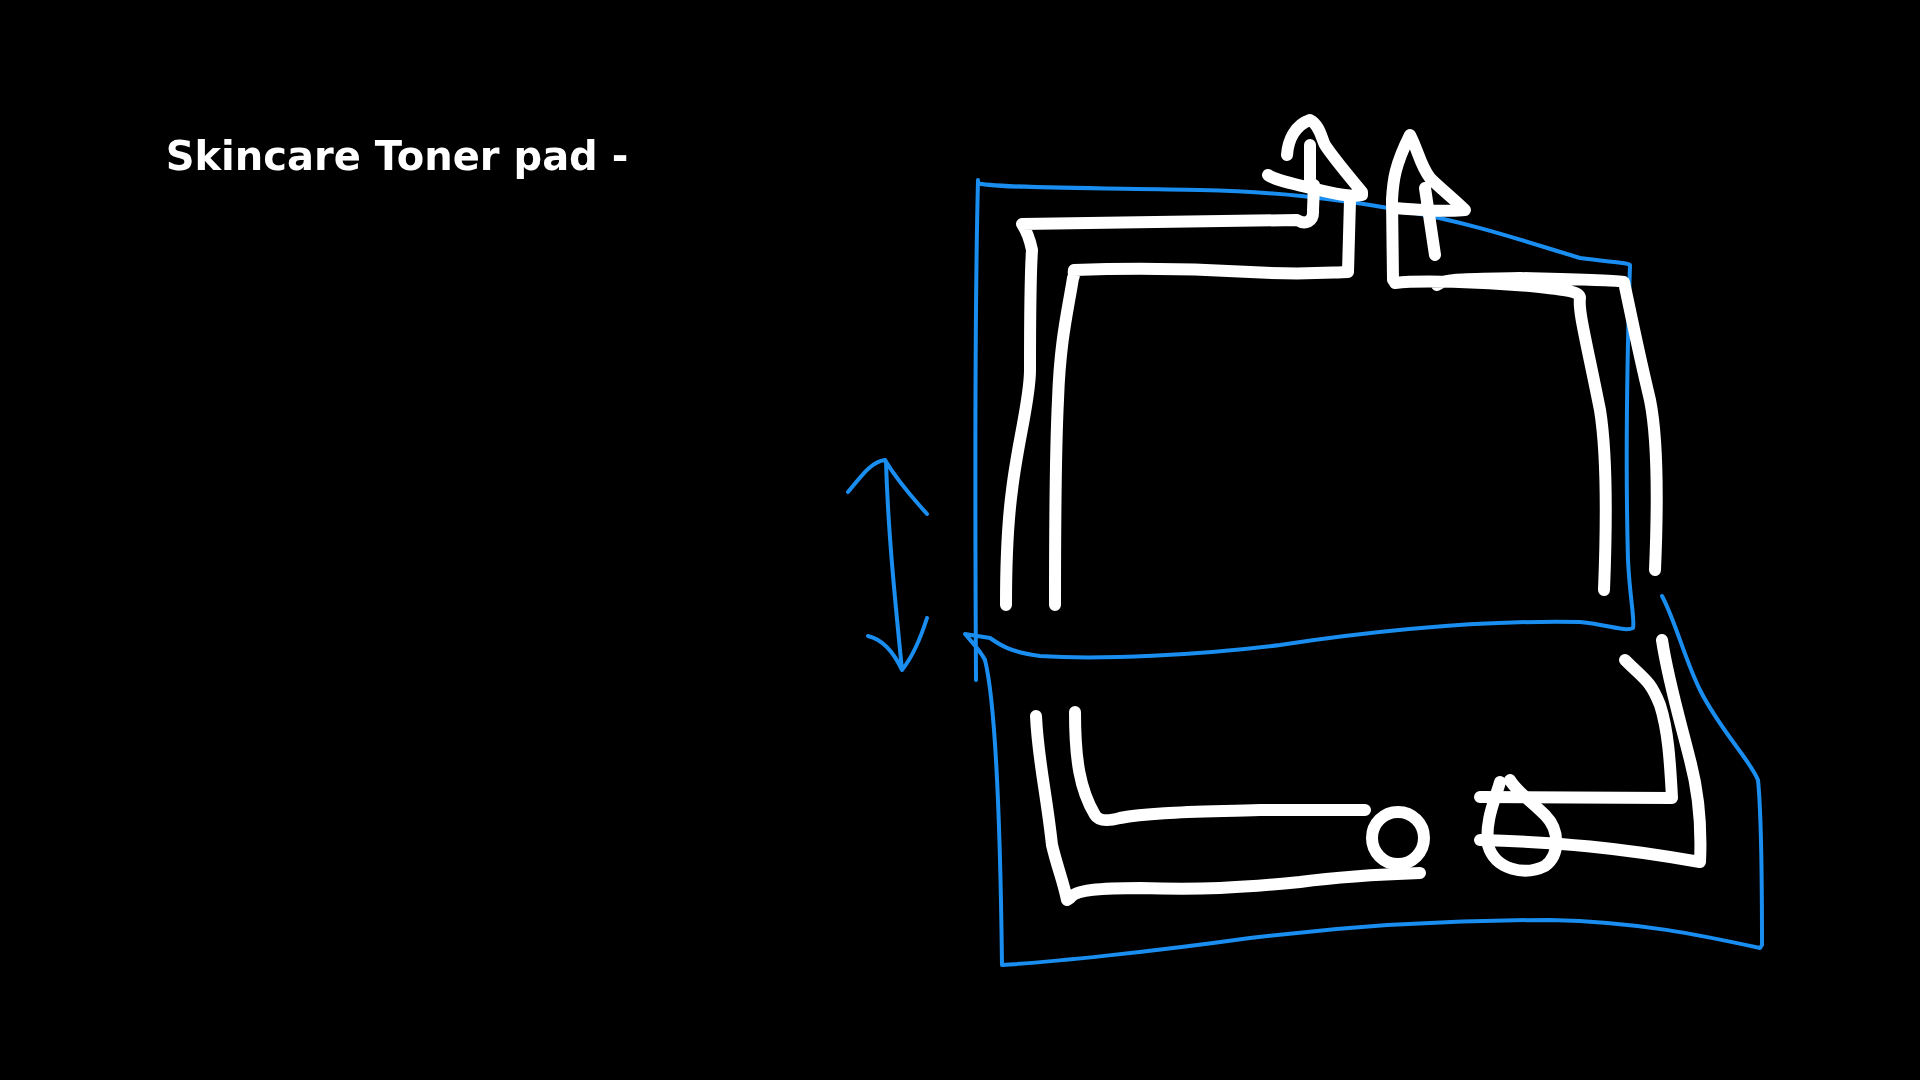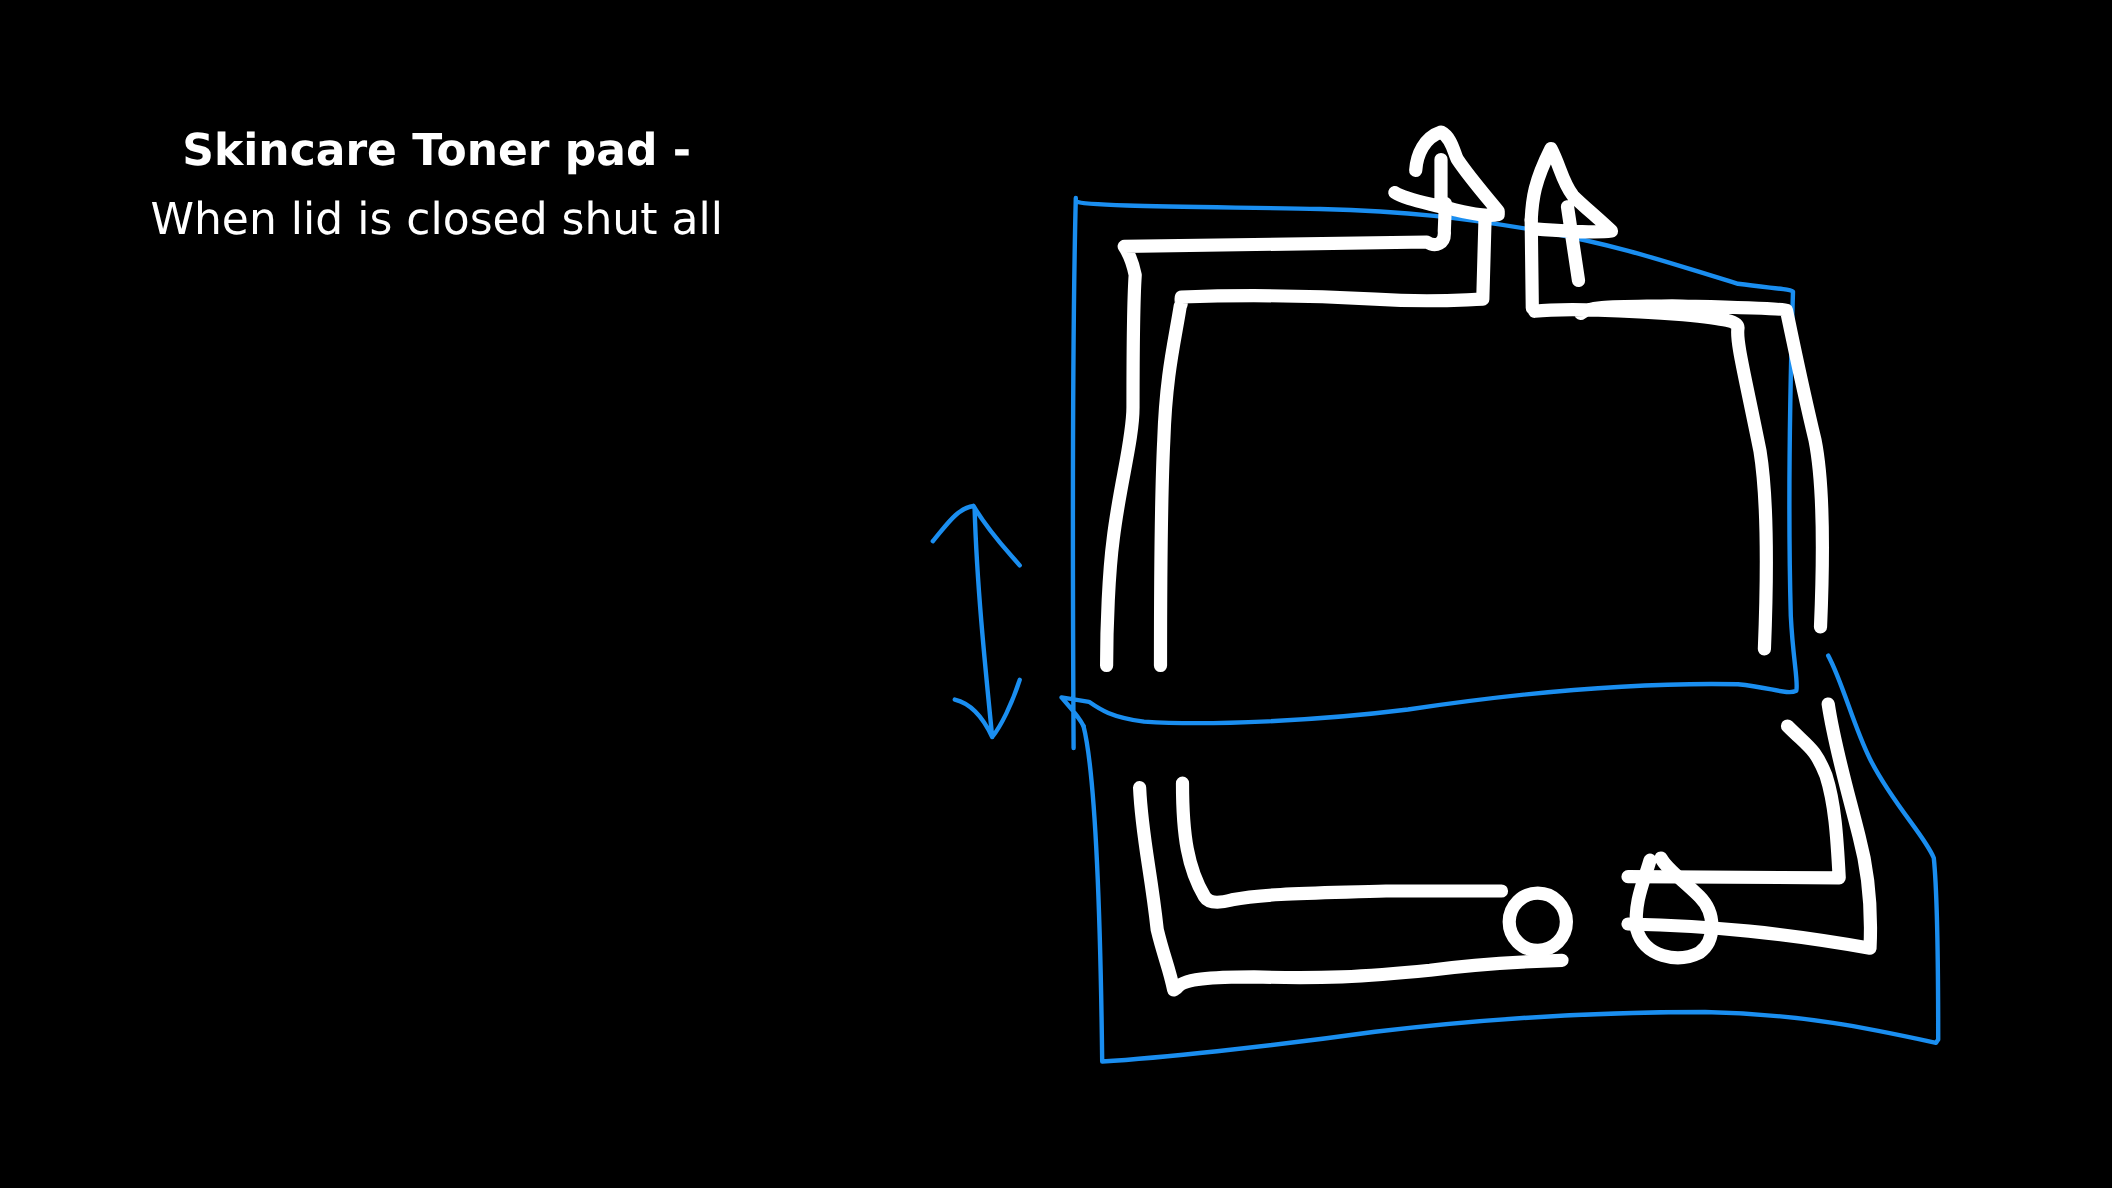--- a/index.html
+++ b/index.html
@@ -4,31 +4,30 @@
 <style>
   html, body { margin: 0; padding: 0; background: #000; }
   body { width: 1920px; height: 1080px; position: relative; overflow: hidden; }
   .caption {
     position: absolute; left: 97px; top: 106px; width: 600px;
     text-align: center; color: #fff;
     font-family: "DejaVu Sans", sans-serif;
     font-size: 40px; line-height: 63px;
   }
   .caption .title { font-weight: bold; }
-  .caption .line { display: block; white-space: nowrap; }
+  .caption .line { display: block; white-space: nowrap; margin-top: 19px; }
   svg.sketch { position: absolute; left: 0; top: 0; }
   .w { fill: none; stroke: #ffffff; stroke-width: 12; stroke-linecap: round; stroke-linejoin: round; }
   .b { fill: none; stroke: #1a8ef0; stroke-width: 4; stroke-linecap: round; stroke-linejoin: round; }
 </style>
 </head>
 <body>
 
 <div class="caption">
   <span class="line title">Skincare Toner pad -</span>
-  <span class="line">When lid is closed shut all</span>
 </div>
 
 <svg class="sketch" width="1920" height="1080" viewBox="0 0 1920 1080">
 
   <path class="b" d="M978,180 C975,300 975,500 976,680 M978,183 C985,188 1100,188 1200,190 C1280,192 1330,198 1400,210 C1480,225 1520,240 1580,258 C1610,262 1630,263 1630,265 C1628,330 1625,450 1628,560 C1630,600 1635,620 1633,628 C1625,632 1610,625 1580,622 C1480,620 1380,630 1280,645 C1200,655 1100,660 1040,656 C1010,652 1000,645 990,638 L965,634 C970,640 980,650 985,660"></path>
 
   <path class="b" d="M985,660 C995,700 1000,800 1002,965 C1050,962 1150,952 1250,938 C1350,926 1450,920 1550,920 C1640,922 1700,935 1760,948 L1762,945 C1762,900 1762,820 1758,780 C1750,760 1720,730 1700,690 C1685,660 1675,620 1662,596"></path>
 
   <path class="b" d="M848,492 C860,478 870,462 885,460 L886,462 C888,530 895,600 902,670 M885,460 C900,485 915,500 927,514 M868,636 C885,640 895,655 902,670 C910,660 920,640 927,618"></path>
 

